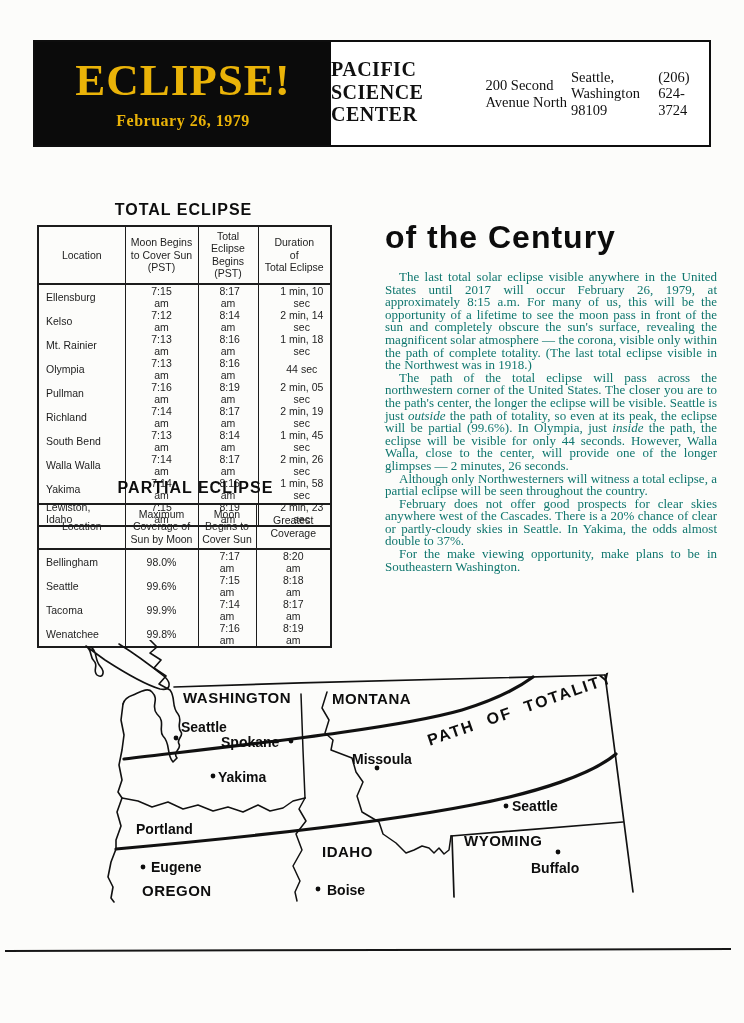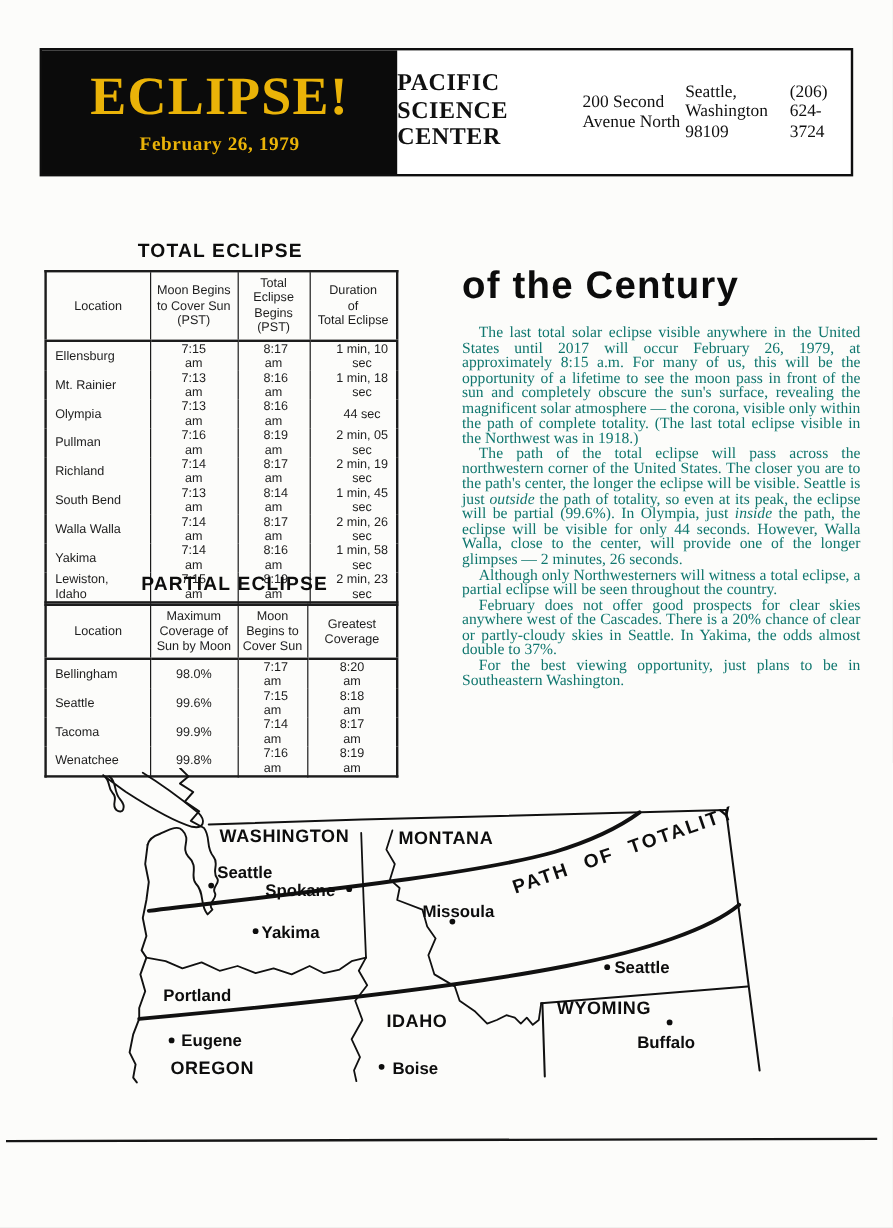--- a/index.html
+++ b/index.html
@@ -134,20 +134,26 @@
         </tr>
       </thead>
       <tbody>
         <tr>
           <td class="al">Ellensburg</td>
           <td class="ac">7:15 am</td>
           <td class="ac">8:17 am</td>
           <td class="ar">1 min, 10 sec</td>
         </tr>
         <tr>
+          <td class="al">Kelso</td>
+          <td class="ac">7:12 am</td>
+          <td class="ac">8:14 am</td>
+          <td class="ar">2 min, 14 sec</td>
+        </tr>
+        <tr>
           <td class="al">Mt. Rainier</td>
           <td class="ac">7:13 am</td>
           <td class="ac">8:16 am</td>
           <td class="ar">1 min, 18 sec</td>
         </tr>
         <tr>
           <td class="al">Olympia</td>
           <td class="ac">7:13 am</td>
           <td class="ac">8:16 am</td>
           <td class="ar">44 sec</td>
@@ -249,21 +255,21 @@
     </table>
 
   <div id="article">
     <h1 class="art-title"><br>
     <span>of the Century</span></h1>
     <div id="article-body">
         <p><span>The last total solar eclipse visible anywhere in the United States until 2017 will occur February 26, 1979, at approximately 8:15 a.m. For many of us, this will be the opportunity of a lifetime to see the moon pass in front of the sun and completely obscure the sun's surface, revealing the magnificent solar atmosphere — the corona, visible only within the path of complete totality. (The last total eclipse visible in the Northwest was in 1918.)</span></p>
         <p><span>The path of the total eclipse will pass across the northwestern corner of the United States. The closer you are to the path's center, the longer the eclipse will be visible. Seattle is just </span><span class="it">outside</span><span> the path of totality, so even at its peak, the eclipse will be partial (99.6%). In Olympia, just </span><span class="it">inside</span><span> the path, the eclipse will be visible for only 44 seconds. However, Walla Walla, close to the center, will provide one of the longer glimpses — 2 minutes, 26 seconds.</span></p>
         <p><span>Although only Northwesterners will witness a total eclipse, a partial eclipse will be seen throughout the country.</span></p>
         <p><span>February does not offer good prospects for clear skies anywhere west of the Cascades. There is a 20% chance of clear or partly-cloudy skies in Seattle. In Yakima, the odds almost double to 37%.</span></p>
-        <p><span>For the best viewing opportunity, just plans to be in Southeastern Washington.</span></p>
+        <p><span>For the make viewing opportunity, make plans to be in Southeastern Washington.</span></p>
       </div>
   </div>
 
   <div id="map">
     <svg width="744" height="320" viewBox="0 0 744 320">
       <g fill="none" stroke="#111" stroke-linecap="round" stroke-linejoin="round">
 
         <path stroke-width="1.6" d="M119,4 C132,12 150,25 165,37 C172,44 170,51 160,49 C143,44 122,31 105,20 C98,15 90,9 86,6
              M86,6 C93,11 89,16 94,21 C99,26 92,30 97,35 C102,39 106,33 100,26 C94,19 98,12 91,7"></path>
 

